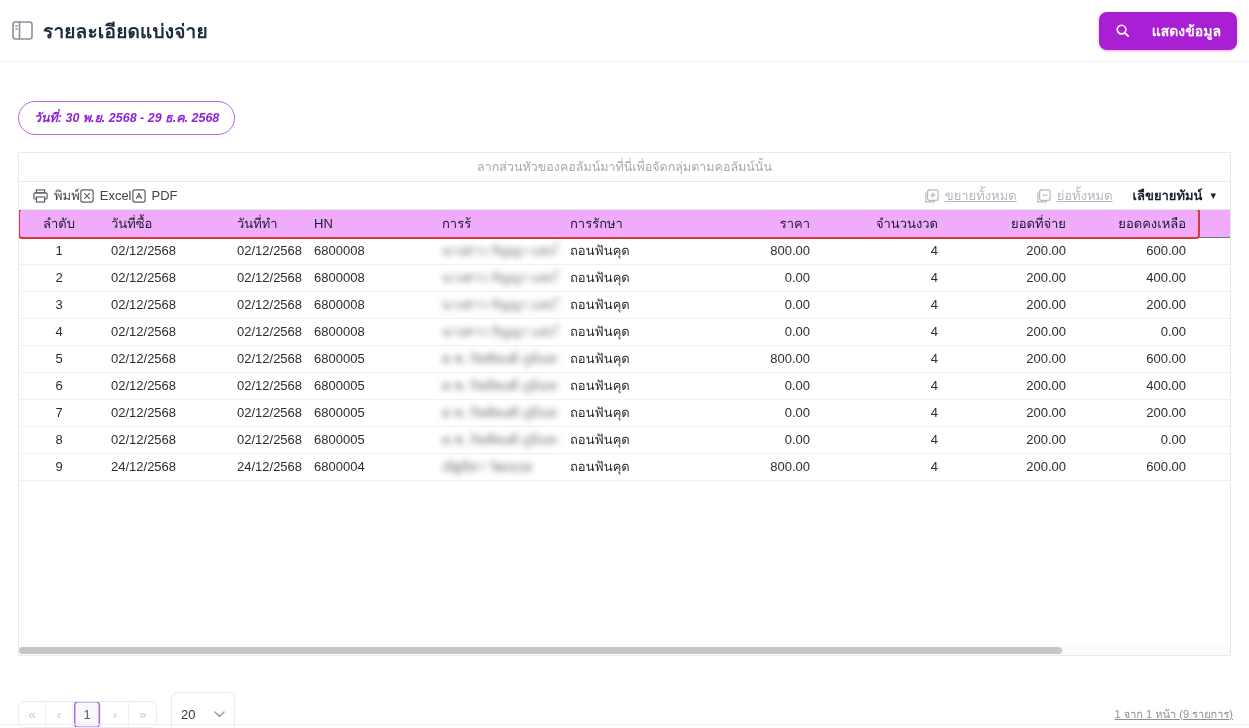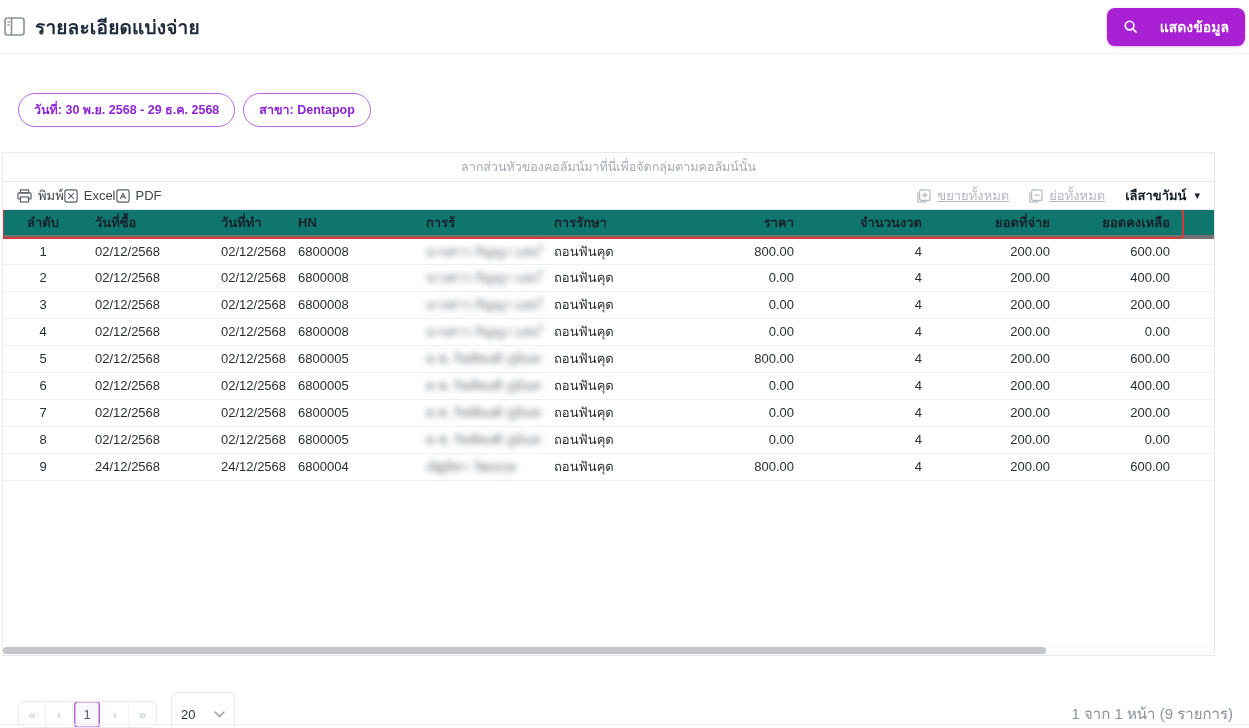--- a/index.html
+++ b/index.html
@@ -3,40 +3,40 @@
 <meta charset="utf-8">
 <style>
   * { box-sizing: border-box; margin: 0; padding: 0; }
   html,body { width:1249px; height:728px; }
   body {
     font-family: "Liberation Sans", "DejaVu Sans", sans-serif;
     background:#ffffff; color:#2f3337; overflow:hidden; position:relative;
   }
   
   .topbar{
-    height:54px; display:flex; align-items:center; justify-content:space-between;
-    padding:0 4px; border-bottom:1px solid #edf0f3; background:#fff;
+    height:62px; display:flex; align-items:center; justify-content:space-between;
+    padding:0 12px; border-bottom:1px solid #edf0f3; background:#fff;
   }
   .title-wrap{ display:flex; align-items:center; gap:10px; }
   .page-title{ font-size:19px; font-weight:700; color:#1e2b3c; letter-spacing:.2px; }
   .btn-primary{
     display:flex; align-items:center; gap:22px; background:#a81fd4; color:#fff;
     border:none; border-radius:8px; padding:8px 16px; font-size:14px; font-weight:600;
     cursor:pointer; box-shadow:0 1px 3px rgba(168,31,212,.35);
     font-family:inherit;
   }
   
-  .chips{ display:flex; gap:8px; padding:0 18px; margin-top:39px; }
+  .chips{ display:flex; gap:28px; padding:0 18px; margin-top:39px;font-style:italic; }
   .chip{
     display:inline-flex; align-items:center; border:1px solid #bb66e6; color:#8e24d8;
     background:#fff; border-radius:999px; padding:6px 15px; font-size:12.5px; font-weight:700;
   }
   
   .grid-box{
-    position:absolute; left:2px; top:152px; width:1213px;
+    position:absolute; left:18px; top:152px; width:1213px;
     border:1px solid #e7e9ec; background:#fff;
   }
   .group-panel{
     height:29px; display:flex; align-items:center; justify-content:center;
     color:#a4abb3; font-size:12.5px; border-bottom:1px solid #e7e9ec;
   }
   .toolbar{
     height:28px; display:flex; align-items:center; padding:0 14px;
     border-bottom:1px solid #e7e9ec; font-size:13px;
   }
@@ -45,22 +45,22 @@
   .tb-btn{ display:flex; align-items:center; gap:6px; background:none; border:none;
     font-size:13px; color:#40454b; cursor:pointer; font-family:inherit; }
   .tb-btn.disabled{ color:#b3b9c0; cursor:default;text-decoration:underline; }
   .tb-btn.strong{ font-weight:700; color:#17202a; }
   .caret{ font-size:11px; color:#17202a; margin-left:2px; }
   
   .body-wrap{ position:relative; height:436px; overflow:hidden; }
   table{ border-collapse:collapse; table-layout:fixed; width:1211px; }
   th,td{ padding:0 12px; font-size:13px; overflow:hidden; white-space:nowrap; }
   thead th{
-    height:27px; font-weight:700; color:#17202a; text-align:left;
-    border-bottom:4px solid #737373; background:#0f766e;
+    height:27px; font-weight:400; color:#17202a; text-align:left;
+    border-bottom:1px solid #737373; background:#f0abfc;
   }
   tbody td{ height:27px; border-bottom:1px solid #eef1f3; color:#2a2e33; }
   .c-center{ text-align:center; }
   .c-num{ text-align:right; }
   .c-blur{ filter:blur(3px); color:#62666c; }
   .red-box{
     position:absolute; left:-1px; top:-2px; width:1182px; height:31px;
     border:2.5px solid #d23a3a; border-radius:4px; pointer-events:none; z-index:5;
   }
   
@@ -86,21 +86,21 @@
   .pg-btn:last-child{ border-right:none; }
   .pg-btn.current{
     color:#5a5f66; position:relative; background:#fbf7fe;
     box-shadow: inset 0 0 0 1.5px #b06ae0; border-radius:4px; margin:0 1px;
   }
   .page-size{
     margin-left:14px; width:64px; height:44px; border:1px solid #e8eaee; border-radius:6px;
     display:flex; align-items:center; justify-content:space-between; padding:0 9px;
     font-size:13px; color:#33373c; background:#fff; cursor:pointer;
   }
-  .pager-summary{ margin-left:auto; font-size:15px; color:#8b9198; }
+  .pager-summary{ margin-left:auto; font-size:11px; color:#8b9198;text-decoration:underline; }
   .page-bottom-line{ position:absolute; left:0; right:0; bottom:3px; border-top:1px solid #edf0f3; }
   .icon{ display:inline-flex; align-items:center; }
 </style>
 </head>
 <body>
 
 <div class="topbar">
   <div class="title-wrap">
     <span class="icon">
       <svg width="21" height="19" viewBox="0 0 21 19">
@@ -118,21 +118,20 @@
         <circle cx="7" cy="7" r="4.6" fill="none" stroke="#ffffff" stroke-width="1.8"></circle>
         <line x1="10.5" y1="10.5" x2="14" y2="14" stroke="#ffffff" stroke-width="1.8" stroke-linecap="round"></line>
       </svg>
     </span>
     <span>แสดงข้อมูล</span>
   </button>
 </div>
 
 <div class="chips">
   <span class="chip">วันที่: 30 พ.ย. 2568 - 29 ธ.ค. 2568</span>
-  <span class="chip">สาขา: Dentapop</span>
 </div>
 
 <div class="grid-box">
 
   <div class="group-panel">
     <span>ลากส่วนหัวของคอลัมน์มาที่นี่เพื่อจัดกลุ่มตามคอลัมน์นั้น</span>
   </div>
 
   <div class="toolbar">
     <div class="tb-left">
@@ -180,21 +179,21 @@
         <span class="icon">
           <svg width="14" height="14" viewBox="0 0 14 14">
             <rect x="2.6" y="0.9" width="10.5" height="10.5" rx="2" fill="none" stroke="#b3b9c0" stroke-width="1.2"></rect>
             <path d="M0.9 3.4 L0.9 12.8 L10 12.8" fill="none" stroke="#b3b9c0" stroke-width="1.2"></path>
             <path d="M5.3 6.15 L10.4 6.15" stroke="#b3b9c0" stroke-width="1.2"></path>
           </svg>
         </span>
         <span>ย่อทั้งหมด</span>
       </button>
       <button class="tb-btn strong">
-        <span>เลืสาขาัมน์</span>
+        <span>เลืขยายทัมน์</span>
         <span class="caret">▾</span>
       </button>
     </div>
   </div>
 
   <div class="body-wrap">
     <div class="red-box"></div>
     <table>
       <colgroup>
         <col style="width:80px">

